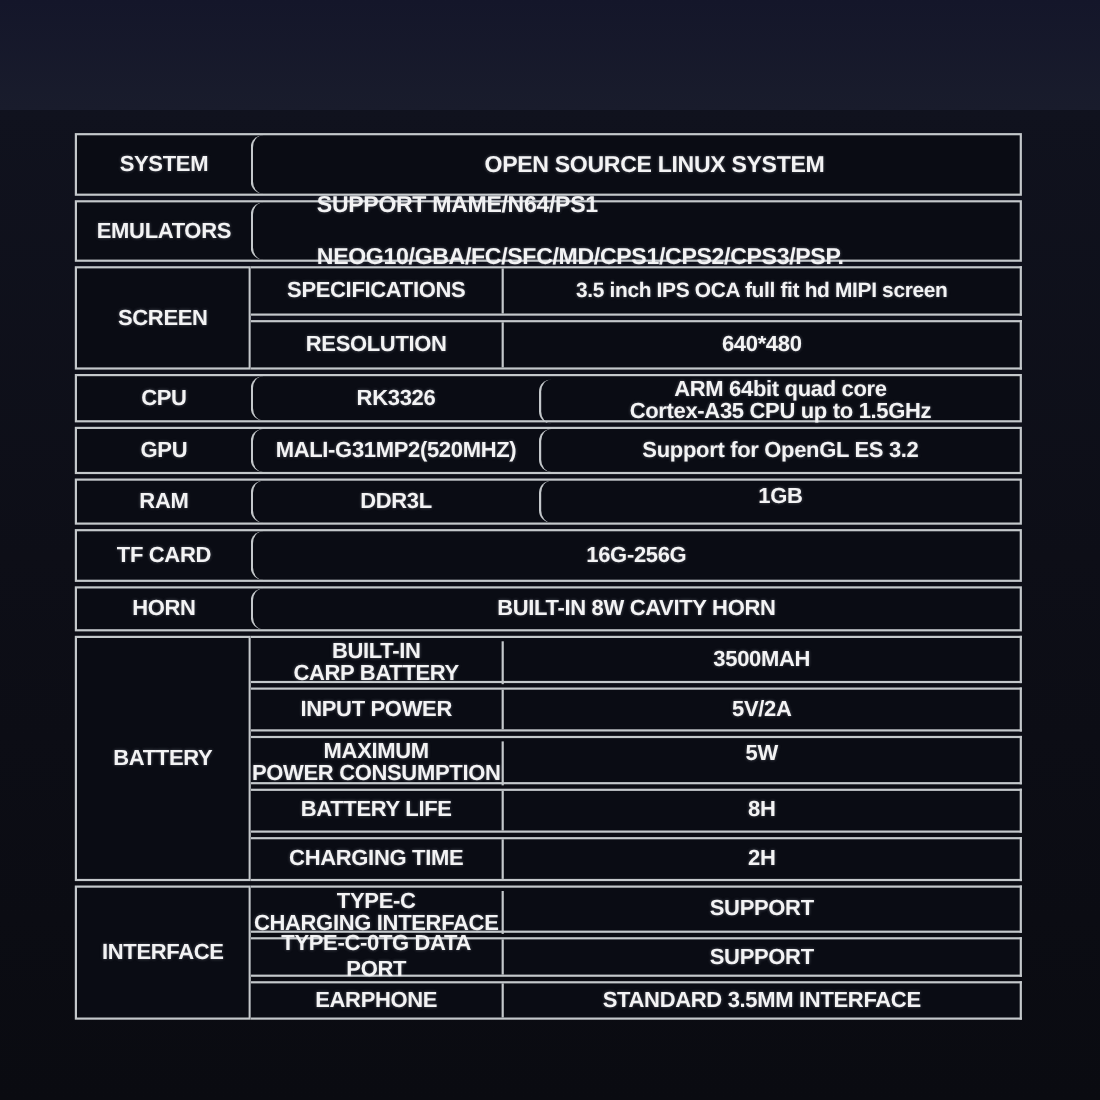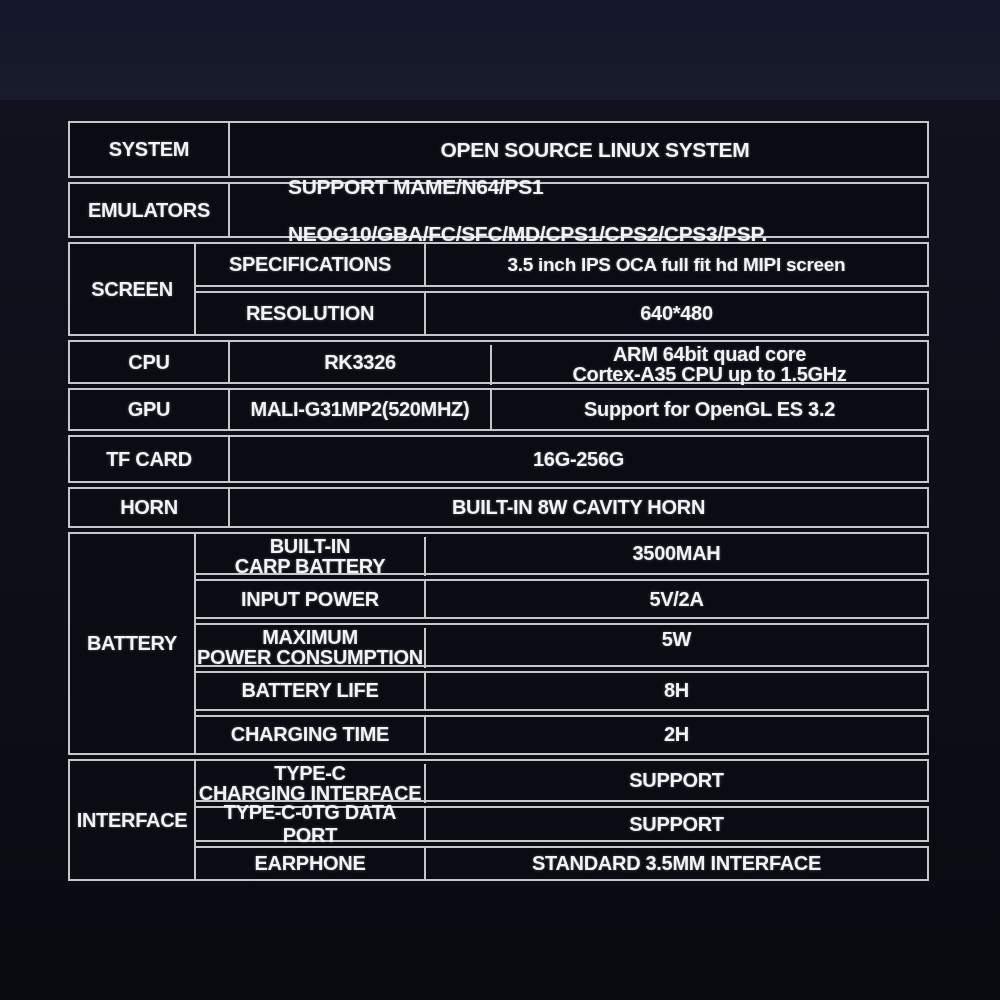--- a/index.html
+++ b/index.html
@@ -23,26 +23,26 @@
   }
   .spec-table {
     --bc:#c4c8cb;
     --cellbg:#0a0c14;
     position:absolute; left:68px; top:121px; width:861px;
     display:flex; flex-direction:column; gap:4px;
     text-shadow:0 0 3px rgba(225,230,240,.35);
   }
   .band { display:flex; border:2px solid var(--bc); background:var(--cellbg); }
   .band.group { border:none; background:transparent; }
-  .cell { display:flex; align-items:center; justify-content:center; text-align:center; font-size:20px; }
+  .cell { display:flex; align-items:center; justify-content:center; text-align:center; font-size:20px;border-radius:11px; }
   .cat { width:158px; }
   .mid { width:262px; border-left:2px solid var(--bc); }
   .val { flex:1; border-left:2px solid var(--bc); }
   .catbox {
-    width:128px; border:2px solid var(--bc); background:var(--cellbg);
+    width:160px; border:2px solid var(--bc); background:var(--cellbg);
     display:flex; align-items:center; justify-content:center; text-align:center; font-size:20px;
   }
   .substack { flex:1; display:flex; flex-direction:column; gap:4px; }
   .subrow { display:flex; border:2px solid var(--bc); border-left:none; background:var(--cellbg); flex:1; }
   .sublabel { width:230px; border-right:2px solid var(--bc); display:flex; align-items:center; justify-content:center; text-align:center; font-size:20px; }
   .subval { flex:1; display:flex; align-items:center; justify-content:center; text-align:left; font-size:20px; }
   .two-line { flex-direction:column; line-height:0.98; transform:translateY(3px); }
   .big { font-size:21px;padding-left:33px; }
   .left-text { justify-content:flex-start; text-align:left; padding-left:58px; line-height:1.1; font-size:21px; }
   .v-top { align-items:flex-start; padding-top:3px; }
@@ -117,20 +117,31 @@
       <span>GPU</span>
     </div>
     <div class="cell mid">
       <span>MALI-G31MP2(520MHZ)</span>
     </div>
     <div class="cell val">
       <span>Support for OpenGL ES 3.2</span>
     </div>
   </div>
 
+  <div class="band" style="height:42px">
+    <div class="cell cat">
+      <span>RAM</span>
+    </div>
+    <div class="cell mid">
+      <span>DDR3L</span>
+    </div>
+    <div class="cell val v-top">
+      <span>1GB</span>
+    </div>
+  </div>
 
   <div class="band" style="height:48px">
     <div class="cell cat">
       <span>TF CARD</span>
     </div>
     <div class="cell val">
       <span>16G-256G</span>
     </div>
   </div>
 

